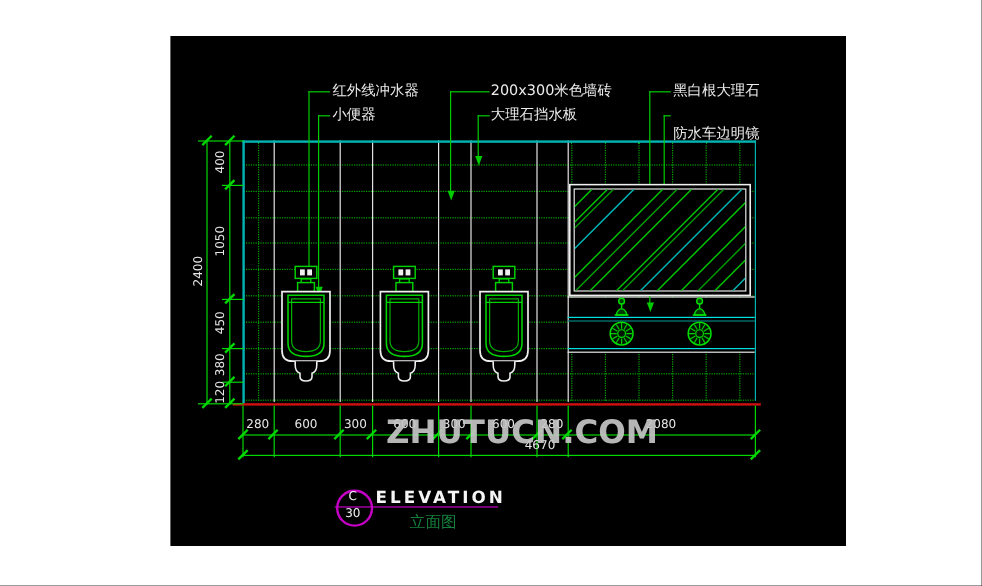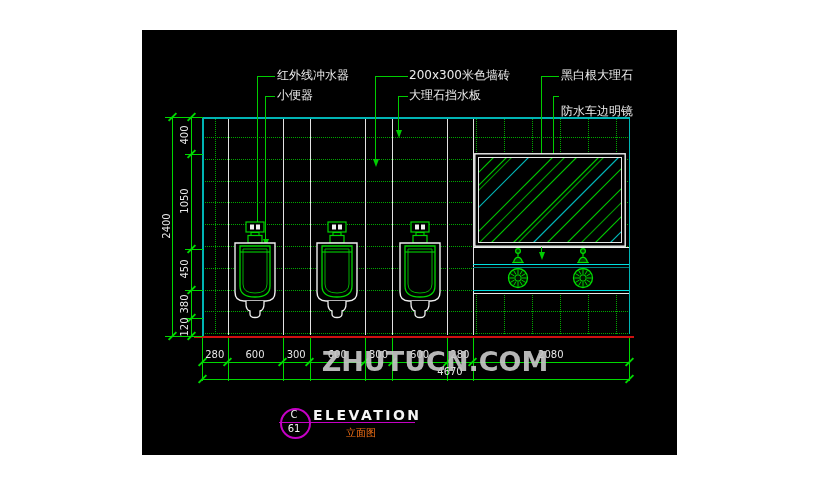--- a/index.html
+++ b/index.html
@@ -1,34 +1,34 @@
 <!DOCTYPE html>
 <html><head>
 <meta charset="utf-8">
 <style>
   html,body{margin:0;padding:0;}
   body{width:818px;height:488px;background:#ffffff;position:relative;overflow:hidden;
        font-family:"DejaVu Sans",sans-serif;}
-  #cad{position:absolute;left:142px;top:30px;width:535px;height:425px;background:#000;overflow:hidden;}
+  #cad{position:absolute;left:142px;top:30px;width:535px;height:425px;background:#000;overflow:hidden;padding-left:28px;}
   .abs{position:absolute;}
   .lbl{position:absolute;color:#ececec;font-size:12px;line-height:13px;white-space:nowrap;}
   .dimnum{position:absolute;color:#e6e6e6;font-size:10px;line-height:11px;white-space:nowrap;transform:translateX(-50%);}
   .vdim{position:absolute;color:#e6e6e6;font-size:10px;line-height:11px;white-space:nowrap;
         transform:translate(-50%,-50%) rotate(-90deg);}
   .tick{position:absolute;width:11px;height:2px;background:#00d800;transform:rotate(-45deg);}
   .arrowd{position:absolute;width:0;height:0;border-left:3px solid transparent;border-right:3px solid transparent;
           border-top:8px solid #00cc00;transform:translateX(-50%);}
   .dotrow{position:absolute;height:0;border-top:1px dotted #00a800;}
   .dotcol{position:absolute;width:0;border-left:1px dotted #00a800;}
   #titleblock .circle{position:absolute;left:138px;top:378px;width:27px;height:27px;border:2px solid #c400c4;
         border-radius:50%;}
   .tb-txt{position:absolute;color:#f2f2f2;font-size:10px;line-height:10px;transform:translateX(-50%);}
   #elev-title{position:absolute;left:171px;top:377px;color:#f5f5f5;font-size:14px;font-weight:bold;
         letter-spacing:2.5px;white-space:nowrap;}
-  #elev-sub{position:absolute;left:219px;top:396px;color:#f97316;font-size:10px;white-space:nowrap;
+  #elev-sub{position:absolute;left:219px;top:396px;color:#15803d;font-size:13px;white-space:nowrap;
         transform:translateX(-50%);}
   #watermark{position:absolute;left:293px;top:331px;transform:translate(-50%,-50%);
         color:#c6c6c6;font-size:27px;font-weight:bold;opacity:.92;white-space:nowrap;letter-spacing:0px;}
   .mline{position:absolute;height:1.5px;background:#c400c4;}
 </style>
 </head>
 <body>
 
 <div id="cad">
 
@@ -258,19 +258,19 @@
   <span class="dimnum" style="left:236.5px;top:319px;">300</span>
   <span class="dimnum" style="left:277.6px;top:319px;">600</span>
   <span class="dimnum" style="left:317.9px;top:319px;">280</span>
   <span class="dimnum" style="left:408.8px;top:319px;">2080</span>
   <span class="dimnum" style="left:276px;top:336px;margin-left:32px;">4670</span>
 
   <div id="titleblock">
     <div class="mline" style="left:137px;top:391.5px;width:136px;"></div>
     <div class="circle"></div>
     <span class="tb-txt" style="left:152px;top:380px;">C</span>
-    <span class="tb-txt" style="left:152px;top:394px;">61</span>
+    <span class="tb-txt" style="left:152px;top:394px;">30</span>
     <span id="elev-title">ELEVATION</span>
     <span id="elev-sub">立面图</span>
   </div>
 
   <div id="watermark">ZHUTUCN.COM</div>
 </div>
 
 </body></html>

